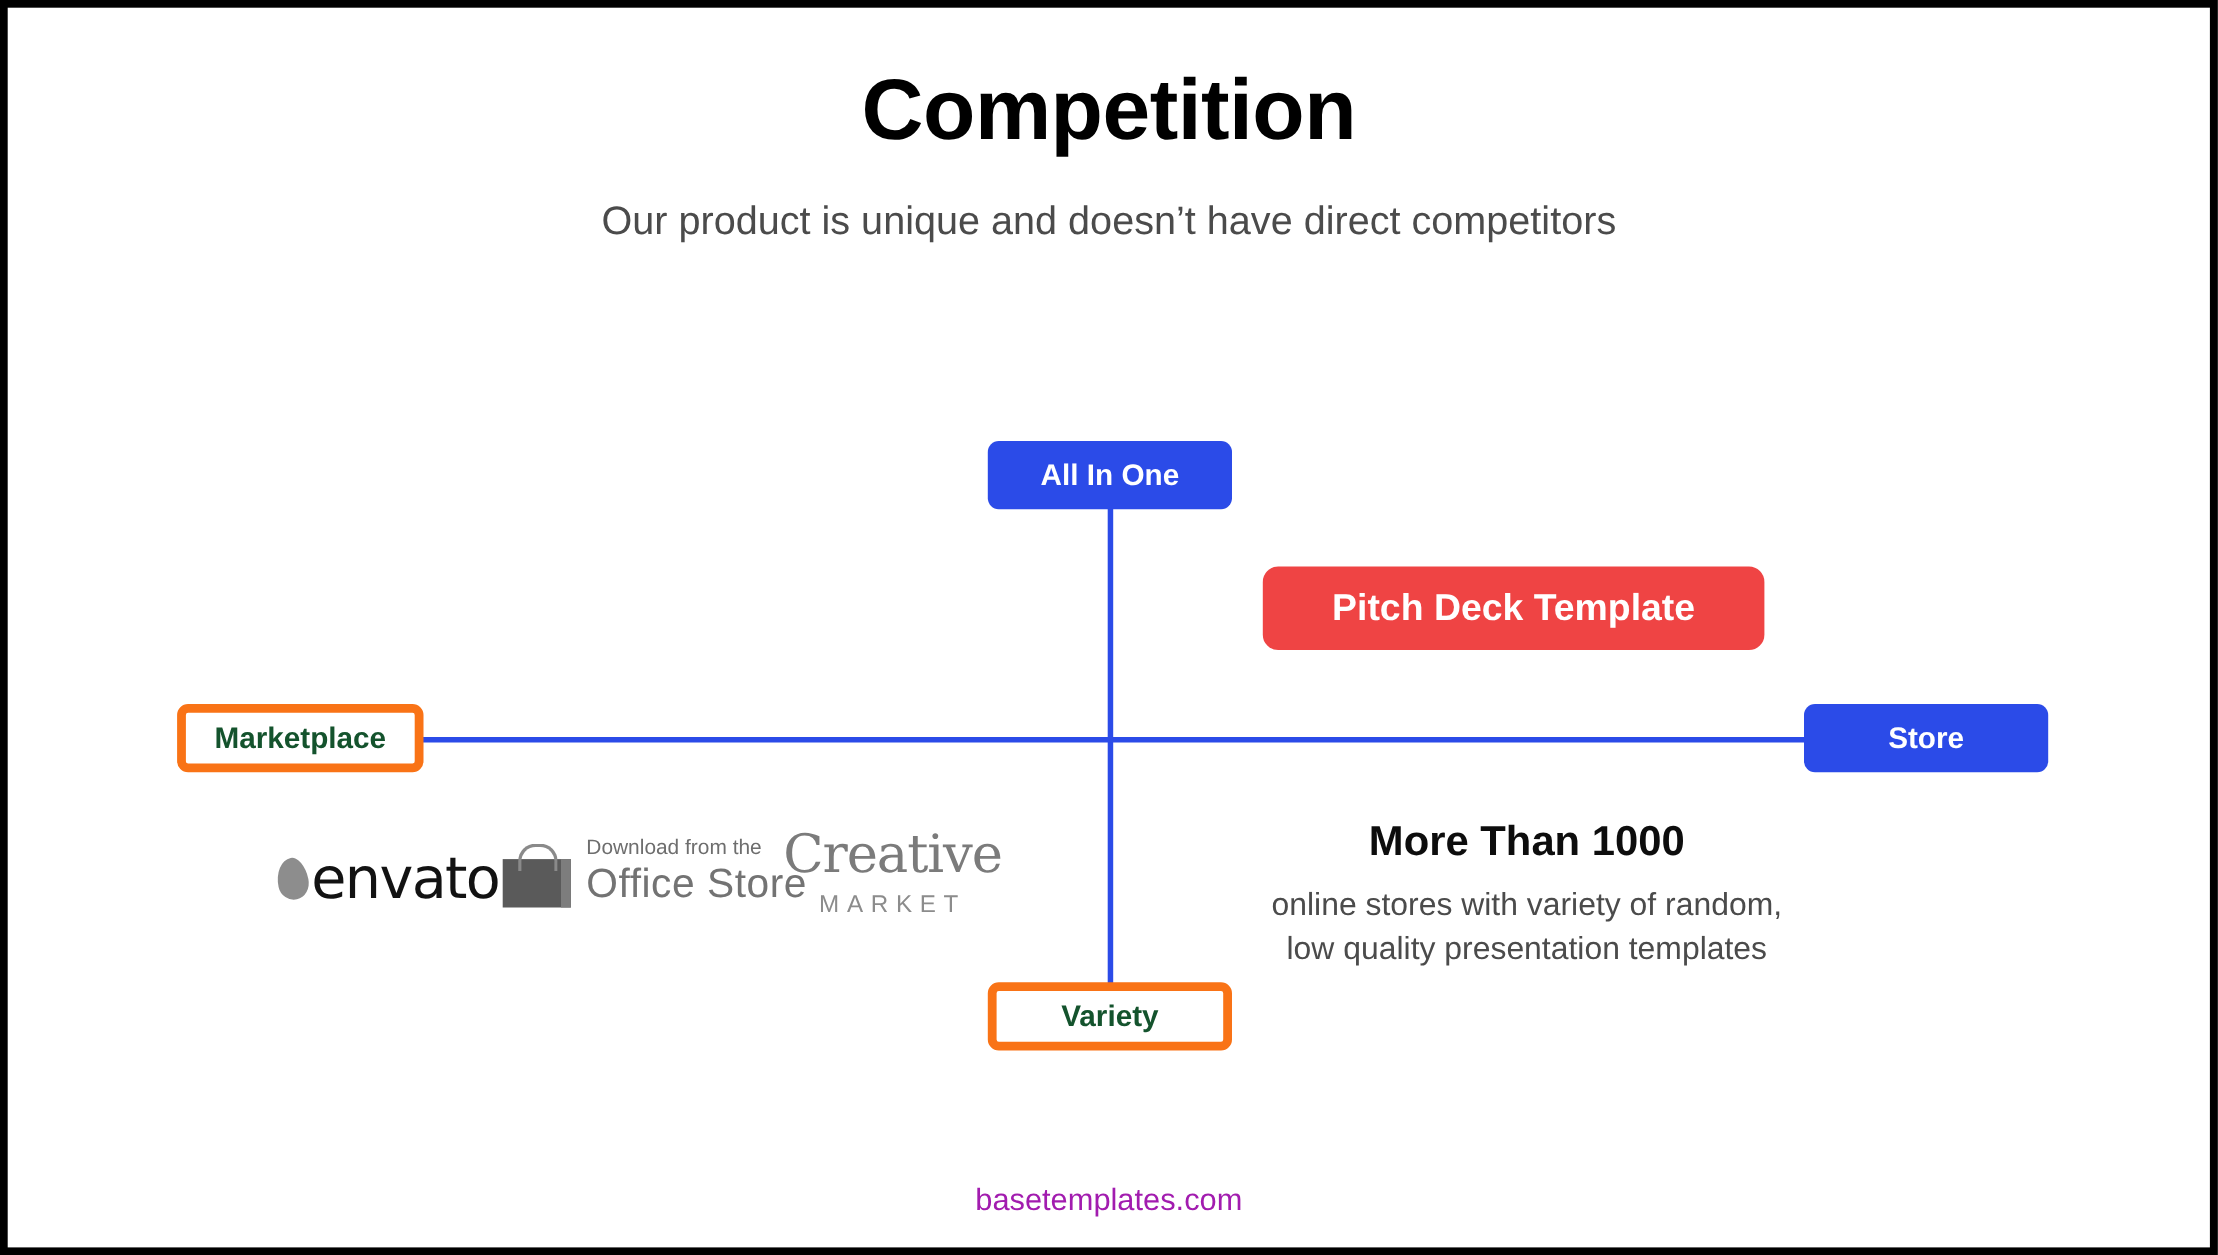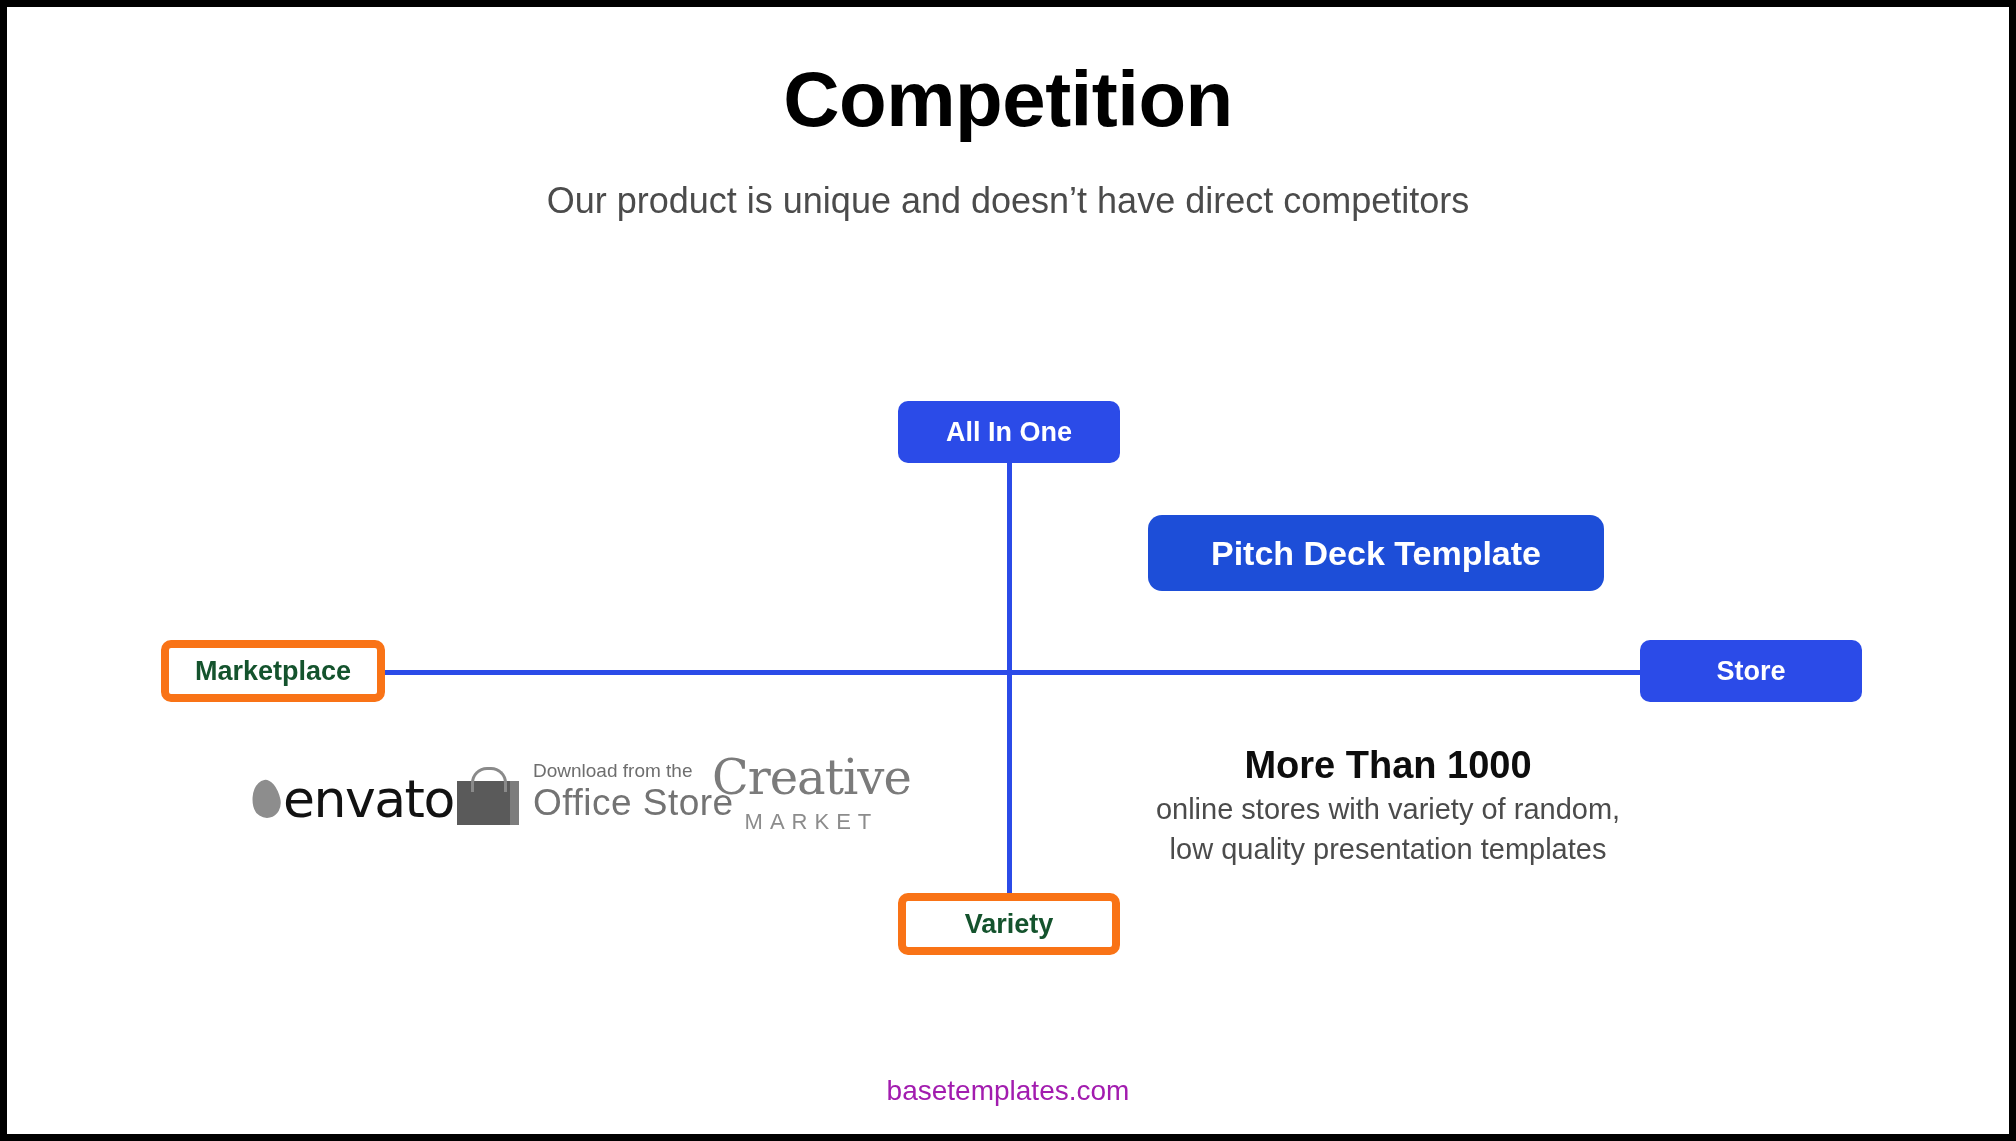--- a/index.html
+++ b/index.html
@@ -82,21 +82,21 @@
     background: #2b4be8;
     color: #ffffff;
     border: none;
   }
   .badge-outline-blue {
     background: #ffffff;
     color: #14532d;
     border: 8px solid #f97316;
   }
   .badge-filled-dark {
-    background: #1d4ed8;
+    background: #ef4444;
     color: #ffffff;
     border: none;
     border-radius: 14px;
   }
 
   #badge-all-in-one {
     left: 891px; top: 394px;
     width: 222px; height: 62px;
     font-size: 27px;
   }
@@ -218,21 +218,21 @@
     left: 1110px;
     top: 738px;
     width: 542px;
     text-align: center;
   }
   #stat-headline {
     font-size: 38px;
     font-weight: 700;
     color: #0d0d0d;
     line-height: 1.1;
-    margin-bottom: 2px;
+    margin-bottom: 16px;
   }
   #stat-description {
     font-size: 29px;
     font-weight: 400;
     color: #4b4b4b;
     line-height: 1.38;
   }
 
   
   #footer-brand {

